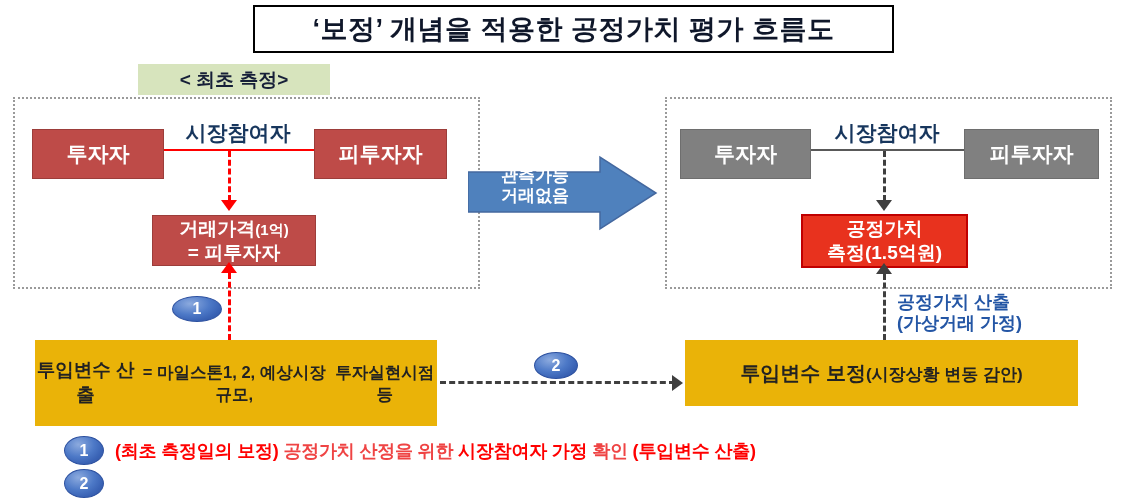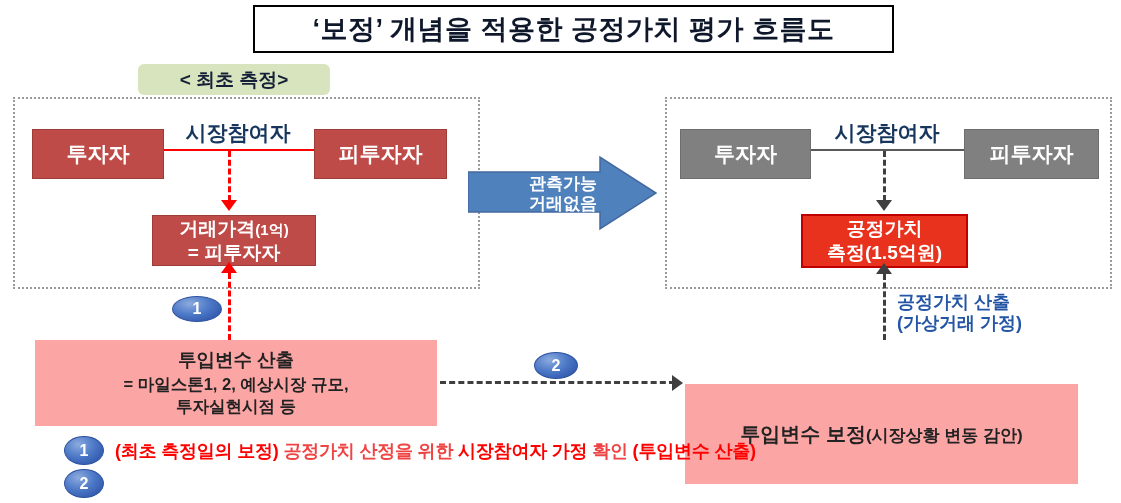--- a/index.html
+++ b/index.html
@@ -10,21 +10,21 @@
   }
   .abs{position:absolute;}
   .flexc{display:flex;align-items:center;justify-content:center;text-align:center;}
 
   .title-box{
     left:253px;top:5px;width:637px;height:44px;
     border:2px solid #000;background:#fff;color:#0f172a;
     font-size:27px;letter-spacing:.5px;z-index:6;
   }
   .glabel{
-    background:#d7e4bd;color:#161f38;font-size:19px;height:31px;z-index:4;border-radius:6px;
+    background:#d7e4bd;color:#161f38;font-size:19px;height:31px;z-index:4;
   }
   .panel{
     border:2px dotted #9a9a9a;background:#fff;z-index:1;
   }
   .box-brick{
     background:#be4b48;border:1px solid #9c3d3a;color:#fff;font-size:21px;z-index:3;
   }
   .box-gray{
     background:#808080;border:1px solid #6e6e6e;color:#fff;font-size:21px;z-index:3;
   }
@@ -36,21 +36,21 @@
   .conn-gray{border-top:2px solid #595959;height:0;z-index:2;}
   .vline-red{width:0;border-left:3px dashed #ff0000;z-index:5;}
   .vline-dark{width:0;border-left:3px dashed #3f3f3f;z-index:5;}
   .hline-dark{height:0;border-top:3px dashed #3f3f3f;z-index:5;}
   .tri{width:0;height:0;z-index:6;}
   .tri-down-red{border-left:8px solid transparent;border-right:8px solid transparent;border-top:11px solid #ff0000;}
   .tri-up-red{border-left:8px solid transparent;border-right:8px solid transparent;border-bottom:11px solid #ff0000;}
   .tri-down-dark{border-left:8px solid transparent;border-right:8px solid transparent;border-top:11px solid #3f3f3f;}
   .tri-up-dark{border-left:8px solid transparent;border-right:8px solid transparent;border-bottom:11px solid #3f3f3f;}
   .tri-right-dark{border-top:8px solid transparent;border-bottom:8px solid transparent;border-left:11px solid #3f3f3f;}
-  .orange{background:#fca5a5;color:#222;z-index:3;flex-direction:column;line-height:1.35;align-items:center;}
+  .orange{background:#eab308;color:#222;z-index:3;flex-direction:row;line-height:1.35;align-items:center;}
   .badge{
     border-radius:50%;color:#fff;font-size:16px;z-index:7;
     background:radial-gradient(ellipse at 35% 28%,#8caade 0%,#4d79c7 45%,#3a63b5 70%,#2d51a0 100%);
     border:1px solid #2d51a0;
   }
   .bluenote{color:#2456a5;font-size:18px;line-height:1.15;z-index:4;}
   .arrowtxt{color:#fff;font-size:17px;line-height:1.2;z-index:6;flex-direction:column;}
   .note-row{display:flex;align-items:center;gap:11px;z-index:6;}
   .note-text{font-size:18px;white-space:nowrap;letter-spacing:-0.2px;}
   .seg-red{color:#ff0000;}
@@ -81,21 +81,21 @@
   </div>
 
   <div class="abs vline-red" style="left:228px;top:151px;height:50px;"></div>
   <div class="abs tri tri-down-red" style="left:221px;top:200px;"></div>
   <div class="abs tri tri-up-red" style="left:221px;top:262px;"></div>
   <div class="abs vline-red" style="left:228px;top:273px;height:67px;"></div>
 
   <svg class="abs" style="left:468px;top:155px;z-index:5;" width="190" height="76" viewBox="0 0 190 76">
     <polygon points="0,17 132,17 132,2 188,38 132,74 132,57 0,57" fill="#4f81bd" stroke="#44689f" stroke-width="1.5"></polygon>
   </svg>
-  <div class="abs flexc arrowtxt" style="left:470px;top:168px;width:130px;height:52px;padding-left:28px;">
+  <div class="abs flexc arrowtxt" style="left:470px;top:160px;width:130px;height:52px;">
     <span>관측가능</span>
     <span>거래없음</span>
   </div>
 
   <div class="abs panel" style="left:665px;top:97px;width:443px;height:188px;">
     <div class="abs flexc box-gray" style="left:13px;top:30px;width:129px;height:48px;">투자자</div>
     <div class="abs flexc box-gray" style="left:297px;top:30px;width:133px;height:48px;">피투자자</div>
     <div class="abs conn-gray" style="left:142px;top:50px;width:155px;"></div>
     <div class="abs flexc mkt" style="left:145px;top:20px;width:150px;height:28px;">시장참여자</div>
     <div class="abs flexc box-bright" style="left:134px;top:115px;width:163px;height:50px;">
@@ -114,21 +114,21 @@
   <div class="abs bluenote" style="left:897px;top:292px;width:170px;">
     <span>공정가치 산출</span><br>
     <span>(가상거래 가정)</span>
   </div>
 
   <div class="abs flexc orange" style="left:35px;top:340px;width:402px;height:86px;">
     <span style="font-size:18.5px;">투입변수 산출</span>
     <span class="sub">= 마일스톤1, 2, 예상시장 규모,</span>
     <span class="sub">투자실현시점 등</span>
   </div>
-  <div class="abs flexc orange" style="left:685px;top:340px;width:393px;height:100px;margin-top:44px;">
+  <div class="abs flexc orange" style="left:685px;top:340px;width:393px;height:66px;">
     <div>
       <span style="font-size:20px;">투입변수 보정</span><span style="font-size:17px;">(시장상황 변동 감안)</span>
     </div>
   </div>
 
   <div class="abs flexc badge" style="left:172px;top:296px;width:48px;height:24px;">1</div>
   <div class="abs flexc badge" style="left:534px;top:352px;width:42px;height:25px;">2</div>
 
   <div class="abs hline-dark" style="left:440px;top:381px;width:235px;"></div>
   <div class="abs tri tri-right-dark" style="left:672px;top:374.5px;"></div>

